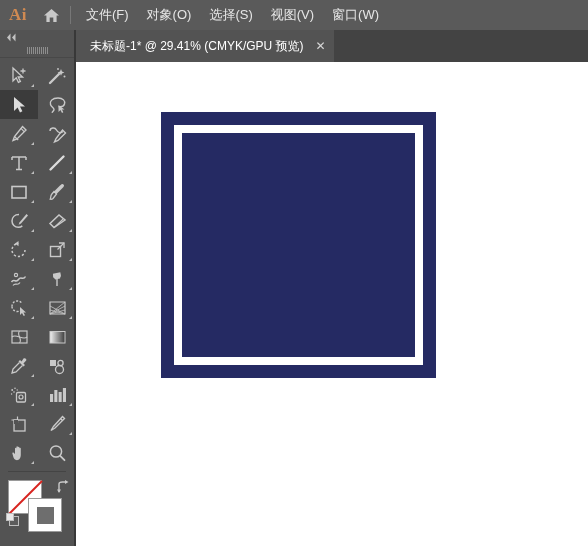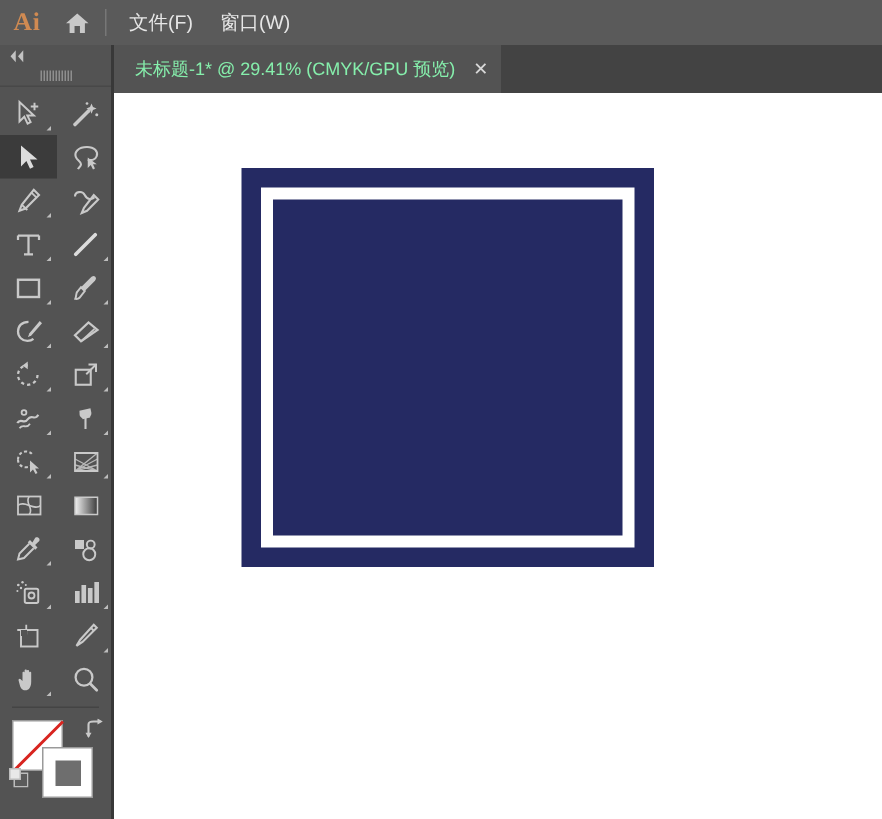--- a/index.html
+++ b/index.html
@@ -39,21 +39,21 @@
   .tabbar{
     position:absolute; left:0; top:30px; width:588px; height:32px;
     background:#434343;
   }
   .tab-active{
     position:absolute; left:76px; top:0; height:32px;
     background:#535353;
     display:flex; align-items:center; padding:0 0 0 14px;
   }
   .tab-label{
-    color:#86efac; font-size:12px; white-space:nowrap;
+    color:#ffffff; font-size:12px; white-space:nowrap;
   }
   .tab-close{
     width:22px; height:32px; display:flex; align-items:center;
     justify-content:center; color:#d8d8d8; font-size:12px;
     margin-left:6px; margin-right:2px; cursor:pointer;
   }
   .tab-note{
     position:absolute; left:352px; top:0; height:32px;
     display:flex; align-items:center;
     color:#e2e2e2; font-size:12.5px; white-space:nowrap;
@@ -158,20 +158,23 @@
   <div class="menubar">
     <div class="ai-logo">Ai</div>
     <div class="home-btn">
       <svg width="17" height="15" viewBox="0 0 17 15">
         <path d="M8.5 1 L16 7.5 L13.6 7.5 L13.6 14 L10.3 14 L10.3 9.4 L6.7 9.4 L6.7 14 L3.4 14 L3.4 7.5 L1 7.5 Z" fill="#c9c9c9"></path>
       </svg>
     </div>
     <div class="menu-sep"></div>
     <div class="menu-items">
       <div class="menu-item">文件(F)</div>
+      <div class="menu-item">对象(O)</div>
+      <div class="menu-item">选择(S)</div>
+      <div class="menu-item">视图(V)</div>
       <div class="menu-item">窗口(W)</div>
     </div>
   </div>
 
   <div class="tabbar">
     <div class="tab-active">
       <span class="tab-label">未标题-1* @ 29.41% (CMYK/GPU 预览)</span>
       <span class="tab-close">✕</span>
     </div>
   </div>

